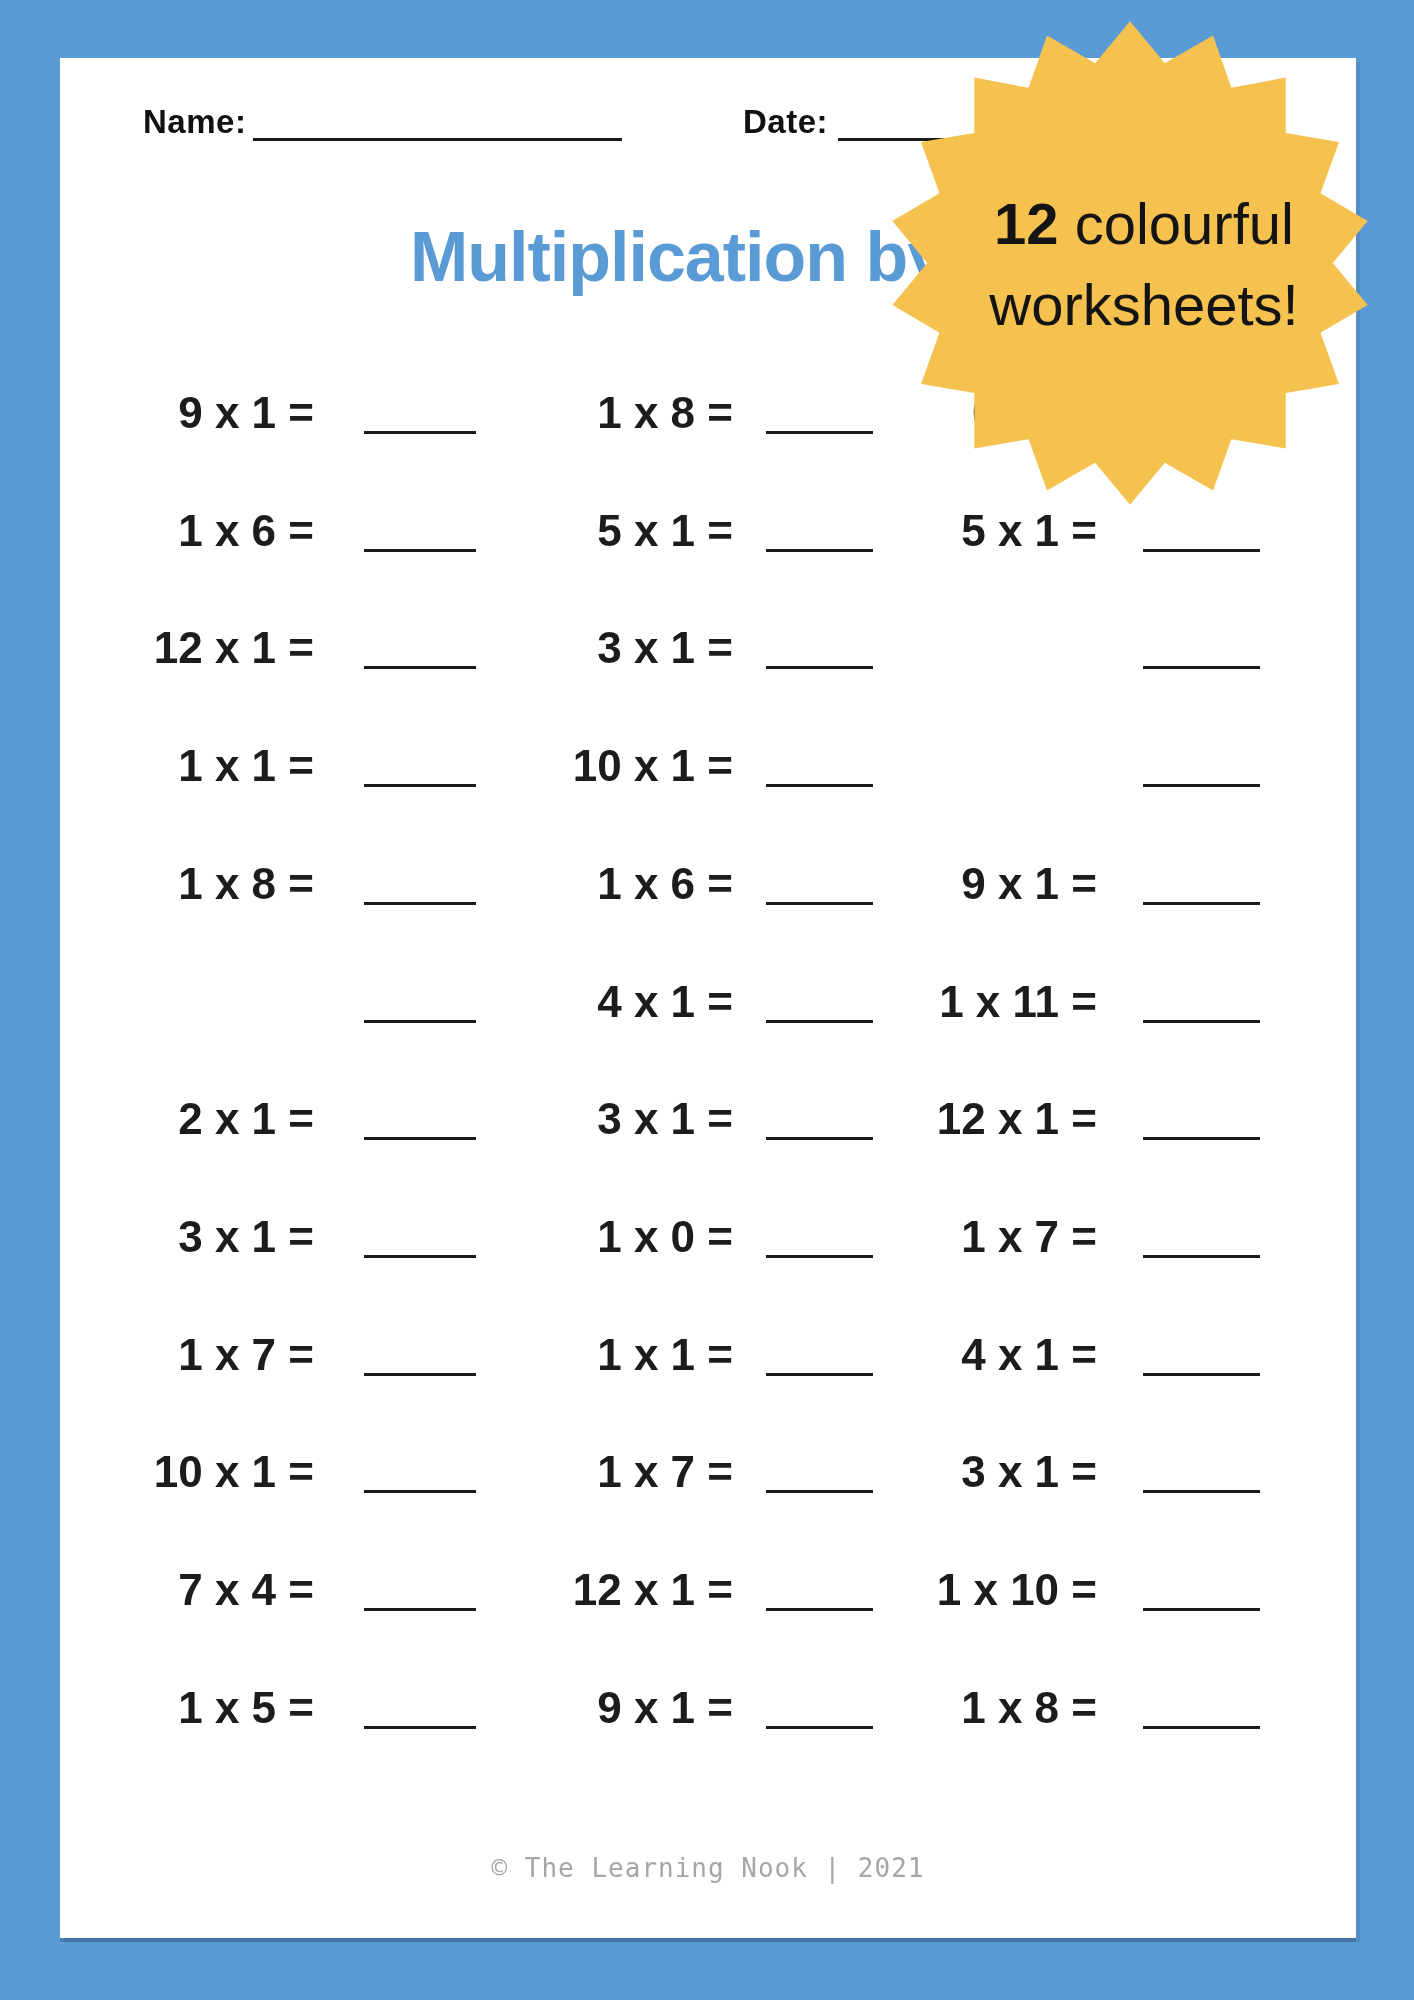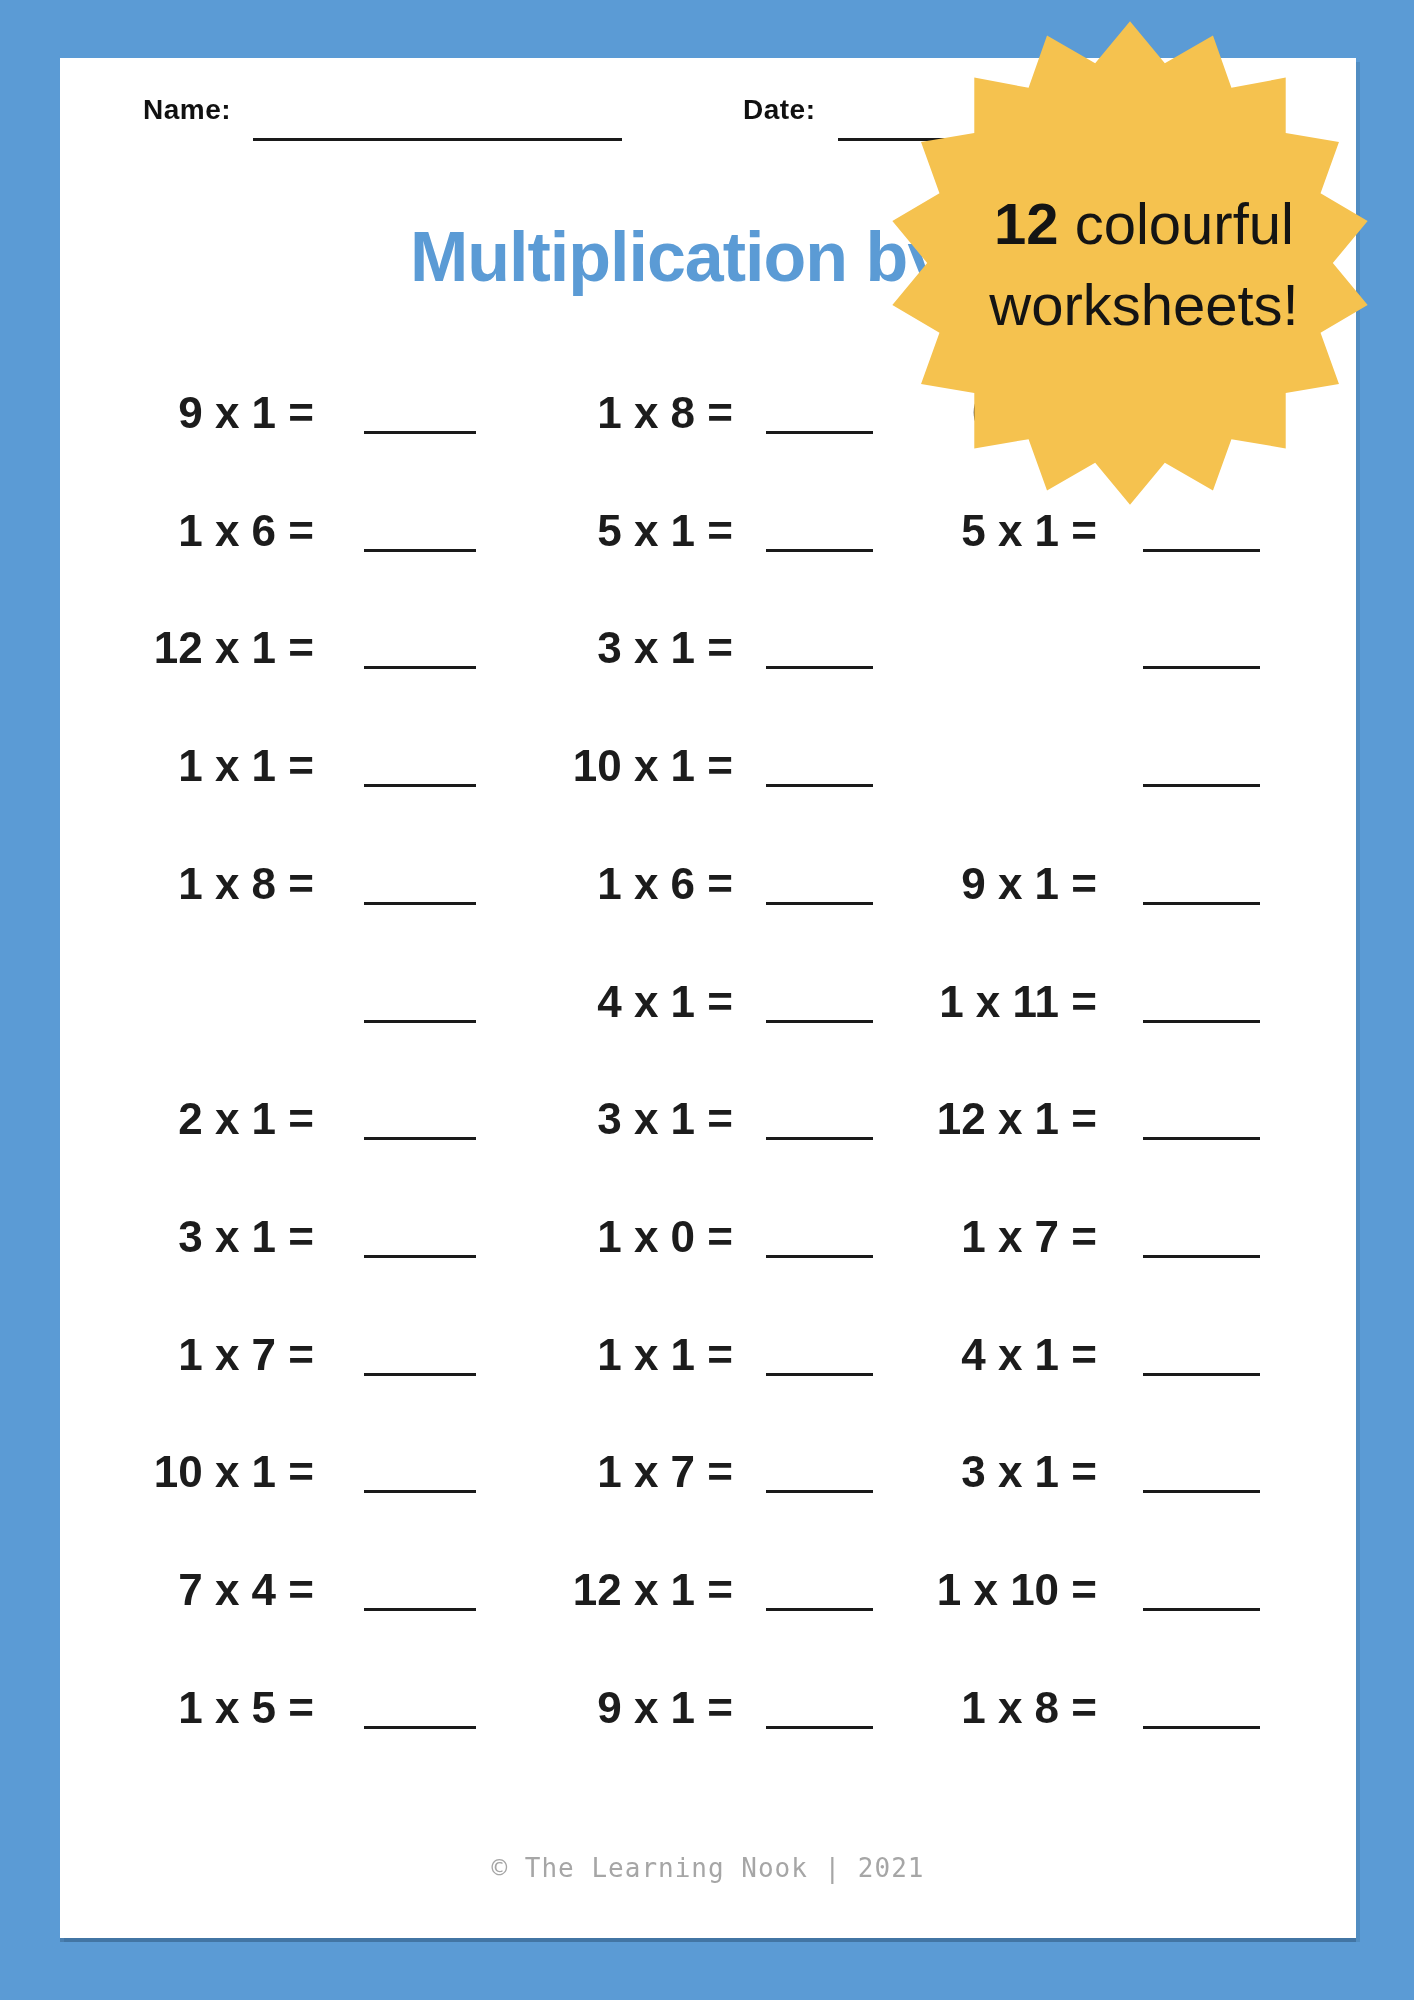--- a/index.html
+++ b/index.html
@@ -20,22 +20,22 @@
     font-family:"Liberation Sans",sans-serif;
   }
   .canvas{position:absolute;inset:0;}
   .page{
     position:absolute;
     left:60px;top:58px;width:1296px;height:1880px;
     background:var(--paper);
     box-shadow:0 4px 0 rgba(40,75,110,.35), 4px 4px 0 rgba(40,75,110,.18);
   }
   .hdr-label{
-    position:absolute;top:34px;height:36px;line-height:36px;
-    font-weight:700;font-size:28px;color:#111;
+    position:absolute;top:46px;height:36px;line-height:36px;
+    font-weight:700;font-size:33px;color:#111;
     letter-spacing:.5px;
   }
   .hdr-label.name{left:83px;}
   .hdr-label.date{left:683px;}
   .hline{position:absolute;height:3px;background:var(--line-ink);top:80px;}
   .name-line{left:193px;width:369px;}
   .date-line{left:778px;width:315px;}
   .title{
     position:absolute;left:350px;top:164px;
     font-weight:700;font-size:70px;line-height:1;

